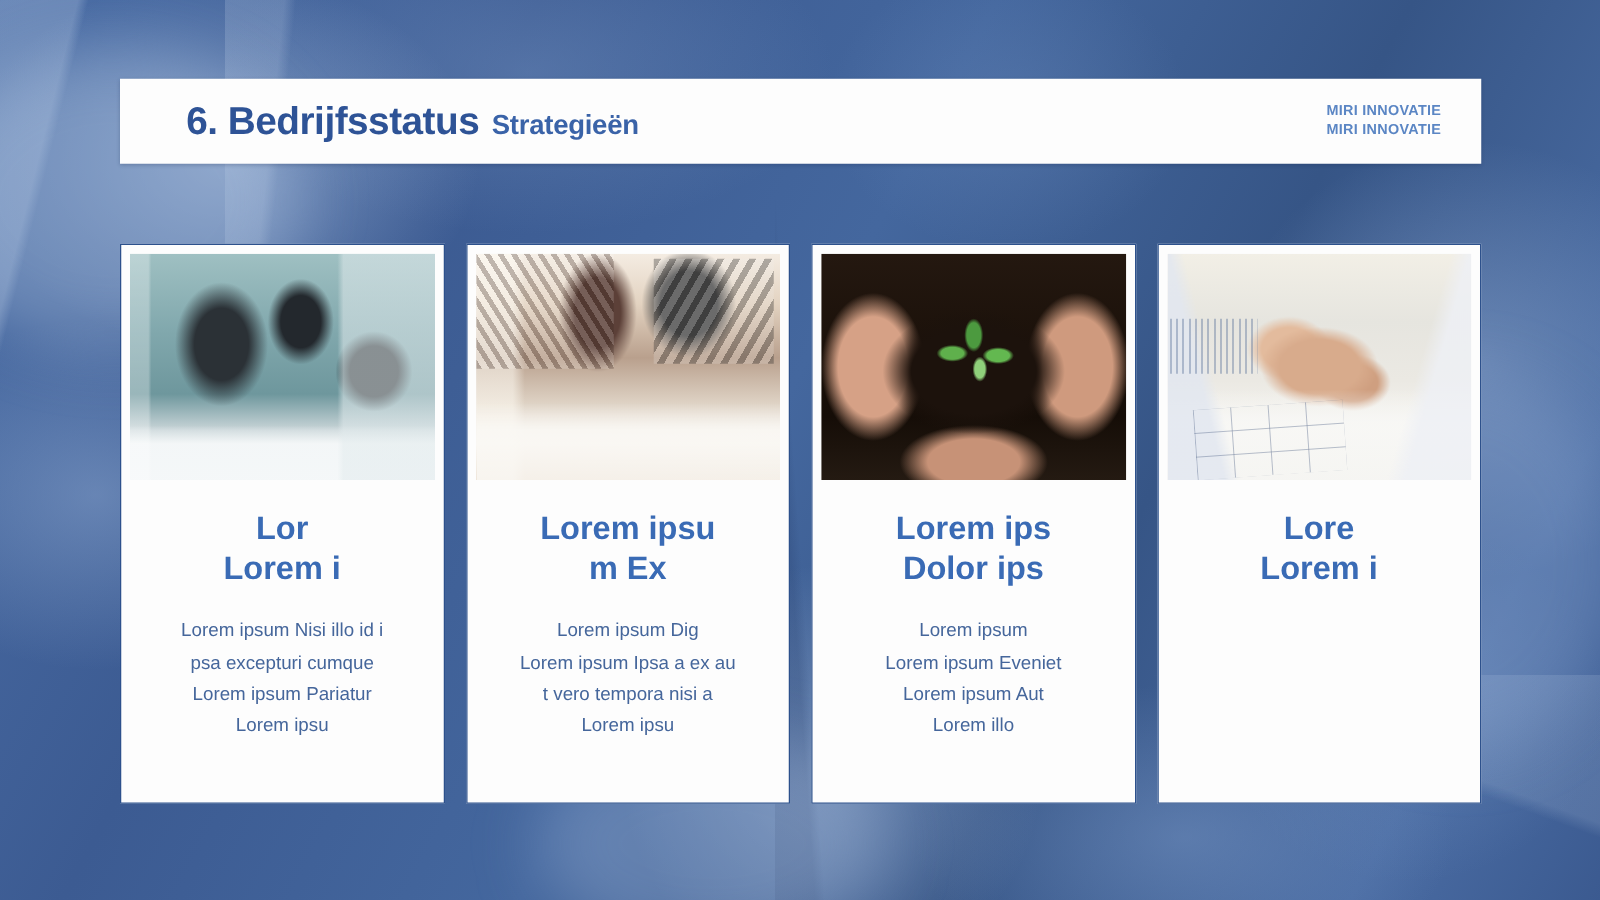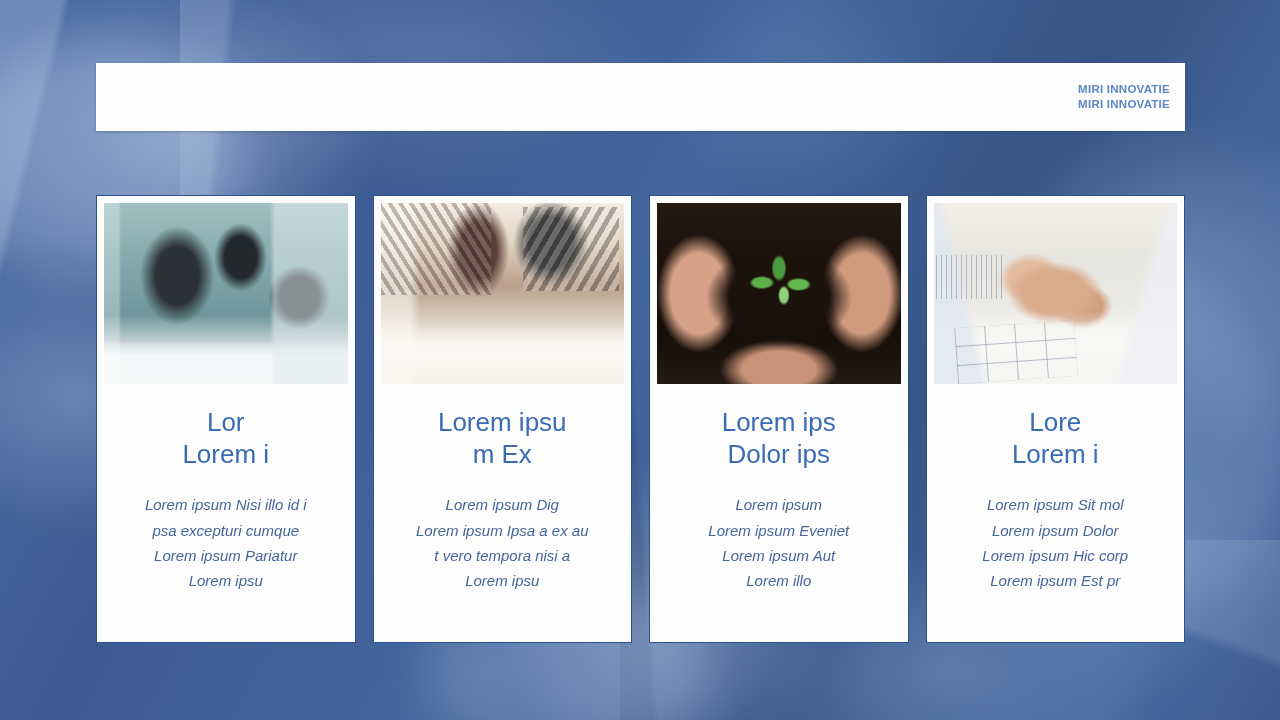--- a/index.html
+++ b/index.html
@@ -79,21 +79,21 @@
     letter-spacing: -.4px;
   }
   .title-sub {
     font-size: 22px;
     font-weight: bold;
     color: #3a63a8;
     letter-spacing: -.2px;
   }
   .header-brand {
     margin-left: auto;
-    margin-right: 15px;
+    margin-right: 32px;
     text-align: right;
     line-height: 1.32;
   }
   .brand-line {
     font-size: 11.5px;
     font-weight: bold;
     color: #5b86c4;
     letter-spacing: .25px;
     white-space: nowrap;
   }
@@ -206,50 +206,53 @@
       linear-gradient(90deg, rgba(70,90,128,.5) 0 1px, transparent 1px) 0 0/30px 100%,
       linear-gradient(0deg,  rgba(70,90,128,.5) 0 1px, transparent 1px) 0 0/100% 19px;
     transform: rotate(-4deg);
     opacity: .75;
   }
 
   
   .card-heading {
     margin-top: 22px;
     font-size: 26px;
-    font-weight: normal;
+    font-weight: bold;
     line-height: 1.24;
     color: #3a6bb5;
     text-align: center;
     padding: 0 6px;
     white-space: pre-line;
   }
   .card-body {
     margin-top: 22px;
     font-size: 15px;
     line-height: 1.68;
     color: #45669b;
     text-align: center;
     padding: 0 12px;
     white-space: pre-line;
-    font-style: italic;
   }
 </style>
 </head>
 <body>
 
 <div class="slide">
 
   <div class="bg-photo"></div>
   <div class="bg-streaks"></div>
   <div class="bg-blob" style="left:-60px;top:40px;width:300px;height:240px;background:rgba(184,202,228,.35);"></div>
   <div class="bg-blob" style="left:430px;top:590px;width:280px;height:170px;background:rgba(178,198,228,.30);"></div>
   <div class="bg-blob" style="left:1040px;top:300px;width:260px;height:300px;background:rgba(150,176,214,.28);"></div>
 
   <div class="header">
+    <div class="header-title">
+      <span class="title-main">6. Bedrijfsstatus</span>
+      <span class="title-sub">Strategieën</span>
+    </div>
     <div class="header-brand">
       <div class="brand-line">MIRI INNOVATIE</div>
       <div class="brand-line">MIRI INNOVATIE</div>
     </div>
   </div>
 
   <div class="cards">
 
     <div class="card">
       <div class="card-photo">
@@ -287,20 +290,16 @@
 Lorem illo</div>
     </div>
 
     <div class="card">
       <div class="card-photo">
         <div class="ph ph-team"></div>
         <div class="ph-team-grid"></div>
       </div>
       <div class="card-heading">Lore
 Lorem i</div>
-      <div class="card-body">Lorem ipsum Sit mol
-Lorem ipsum Dolor
-Lorem ipsum Hic corp
-Lorem ipsum Est pr</div>
     </div>
 
   </div>
 </div>
 
 </body></html>

